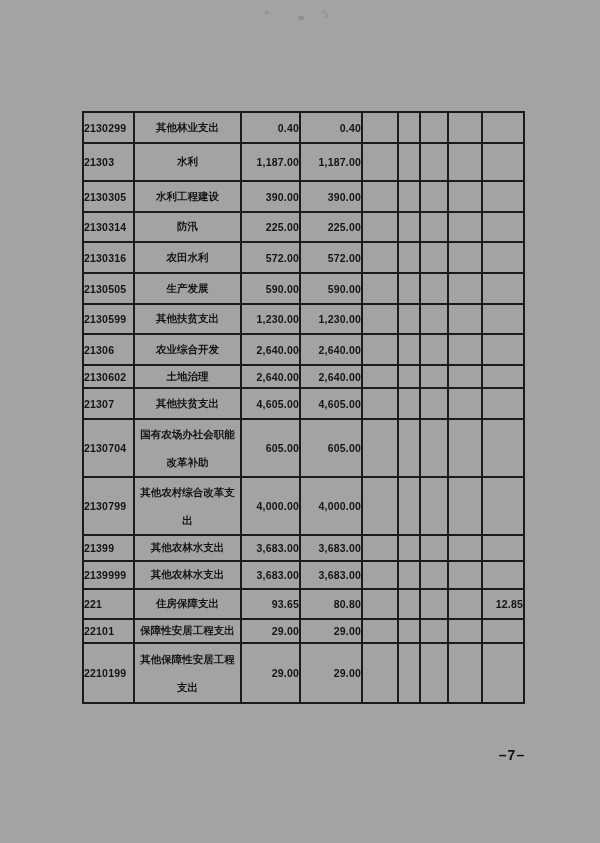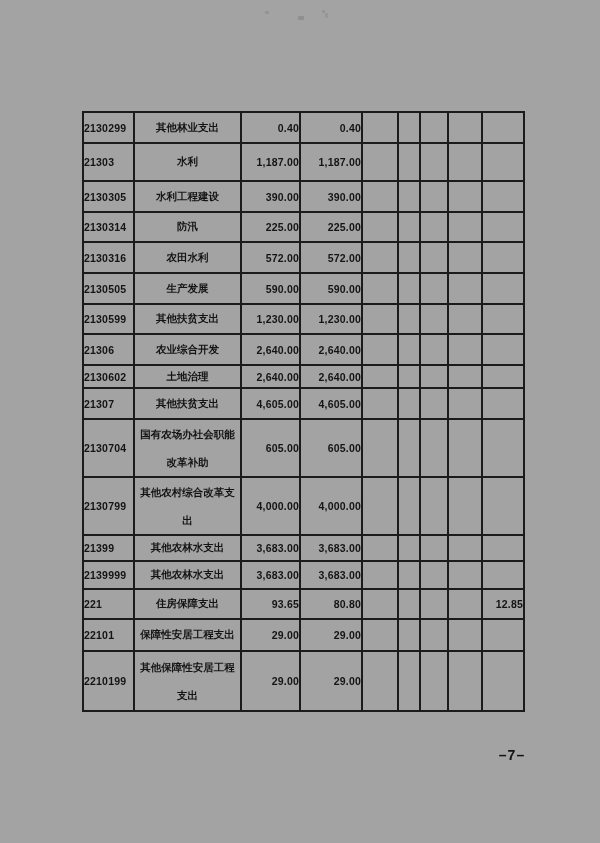--- a/index.html
+++ b/index.html
@@ -267,21 +267,21 @@
             <div class="">住房保障支出</div>
           </td>
           <td class="amt">93.65</td>
           <td class="amt">80.80</td>
           <td class=""></td>
           <td class=""></td>
           <td class=""></td>
           <td class=""></td>
           <td class="amt">12.85</td>
         </tr>
-        <tr style="height: 32px;">
+        <tr style="height: 24px;">
           <td class="code">22101</td>
           <td class="name">
             <div class="">保障性安居工程支出</div>
           </td>
           <td class="amt">29.00</td>
           <td class="amt">29.00</td>
           <td class=""></td>
           <td class=""></td>
           <td class=""></td>
           <td class=""></td>

